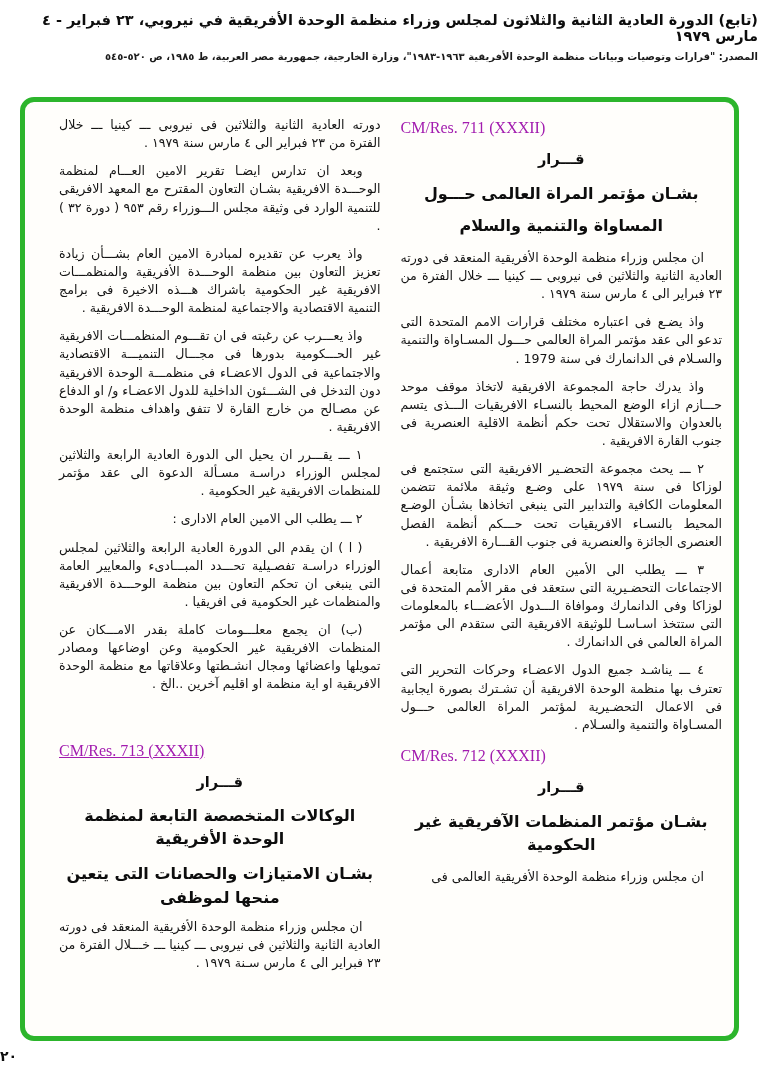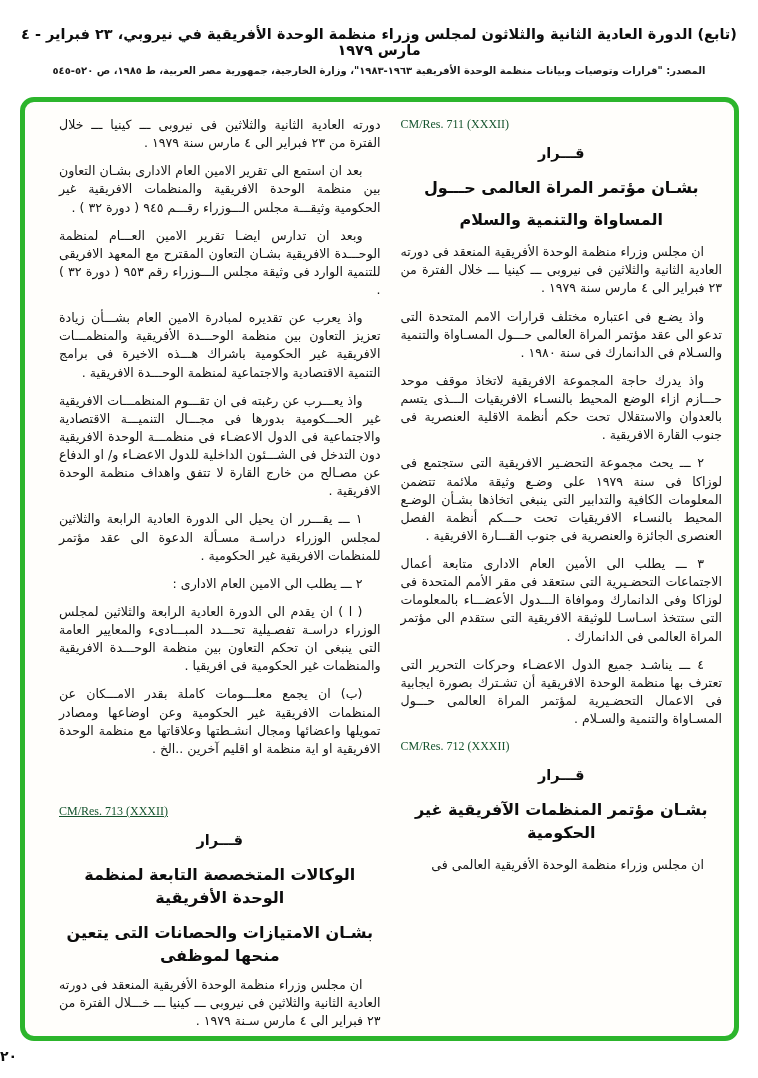--- a/index.html
+++ b/index.html
@@ -7,22 +7,22 @@
   body {
     width: 758px;
     height: 1078px;
     position: relative;
     font-family: "DejaVu Sans", sans-serif;
     color: #111;
     overflow: hidden;
   }
   .header {
     direction: rtl;
-    text-align: center;
-    padding-top: 26px;
+    text-align: right;
+    padding-top: 12px;
   }
   .header-line1 {
     font-size: 14.5px;
     font-weight: bold;
     letter-spacing: 0;
     color: #0d0d0d;
   }
   .header-line2 {
     font-size: 10px;
     font-weight: bold;
@@ -51,22 +51,22 @@
     direction: rtl;
     font-size: 12.6px;
     line-height: 1.44;
     text-align: justify;
     color: #141414;
   }
   .res-id {
     direction: ltr;
     text-align: left;
     font-family: "Liberation Serif", "DejaVu Serif", serif;
-    font-size: 12px;
-    color: #14532d;
+    font-size: 16px;
+    color: #a21caf;
     margin-bottom: 10px;
   }
   .res-id.gap-top { margin-top: 0; }
   .res-id.big-gap-top { margin-top: 45px; text-decoration: underline; }
   .title {
     text-align: center;
     font-weight: bold;
     font-size: 16px;
     margin-bottom: 9px;
     color: #0d0d0d;
@@ -99,34 +99,33 @@
 
 <div class="frame">
   <div class="columns">
 
     <section class="col">
       <div class="res-id">CM/Res. 711 (XXXII)</div>
       <div class="title main">قـــرار</div>
       <div class="title">بشـان مؤتمر المراة العالمى حـــول</div>
       <div class="title spaced">المساواة والتنمية والسلام</div>
       <p class="para">ان مجلس وزراء منظمة الوحدة الأفريقية المنعقد فى دورته العادية الثانية والثلاثين فى نيروبى ـــ كينيا ـــ خلال الفترة من ٢٣ فبراير الى ٤ مارس سنة ١٩٧٩ .</p>
-      <p class="para">واذ يضـع فى اعتباره مختلف قرارات الامم المتحدة التى تدعو الى عقد مؤتمر المراة العالمى حـــول المسـاواة والتنمية والسـلام فى الدانمارك فى سنة ١٩٨٠ .</p>
+      <p class="para">واذ يضـع فى اعتباره مختلف قرارات الامم المتحدة التى تدعو الى عقد مؤتمر المراة العالمى حـــول المسـاواة والتنمية والسـلام فى الدانمارك فى سنة 1979 .</p>
       <p class="para">واذ يدرك حاجة المجموعة الافريقية لاتخاذ موقف موحد حـــازم ازاء الوضع المحيط بالنسـاء الافريقيات الـــذى يتسم بالعدوان والاستقلال تحت حكم أنظمة الاقلية العنصرية فى جنوب القارة الافريقية .</p>
       <p class="para">٢ ـــ يحث مجموعة التحضـير الافريقية التى ستجتمع فى لوزاكا فى سنة ١٩٧٩ على وضـع وثيقة ملائمة تتضمن المعلومات الكافية والتدابير التى ينبغى اتخاذها بشـأن الوضـع المحيط بالنسـاء الافريقيات تحت حـــكم أنظمة الفصل العنصرى الجائزة والعنصرية فى جنوب القـــارة الافريقية .</p>
       <p class="para">٣ ـــ يطلب الى الأمين العام الادارى متابعة أعمال الاجتماعات التحضـيرية التى ستعقد فى مقر الأمم المتحدة فى لوزاكا وفى الدانمارك وموافاة الـــدول الأعضـــاء بالمعلومات التى ستتخذ اسـاسـا للوثيقة الافريقية التى ستقدم الى مؤتمر المراة العالمى فى الدانمارك .</p>
       <p class="para">٤ ـــ يناشـد جميع الدول الاعضـاء وحركات التحرير التى تعترف بها منظمة الوحدة الافريقية أن تشـترك بصورة ايجابية فى الاعمال التحضـيرية لمؤتمر المراة العالمى حـــول المسـاواة والتنمية والسـلام .</p>
       <div class="res-id gap-top">CM/Res. 712 (XXXII)</div>
       <div class="title main">قـــرار</div>
       <div class="title spaced">بشـان مؤتمر المنظمات الآفريقية غير الحكومية</div>
       <p class="para">ان مجلس وزراء منظمة الوحدة الأفريقية العالمى فى</p>
     </section>
 
     <section class="col">
       <p class="para no-indent">دورته العادية الثانية والثلاثين فى نيروبى ـــ كينيا ـــ خلال الفترة من ٢٣ فبراير الى ٤ مارس سنة ١٩٧٩ .</p>
-      <p class="para">بعد ان استمع الى تقرير الامين العام الادارى بشـان التعاون بين منظمة الوحدة الافريقية والمنظمات الافريقية غير الحكومية وثيقـــة مجلس الـــوزراء رقـــم ٩٤٥ ( دورة ٣٢ ) .</p>
       <p class="para">وبعد ان تدارس ايضـا تقرير الامين العـــام لمنظمة الوحـــدة الافريقية بشـان التعاون المقترح مع المعهد الافريقى للتنمية الوارد فى وثيقة مجلس الـــوزراء رقم ٩٥٣ ( دورة ٣٢ ) .</p>
       <p class="para">واذ يعرب عن تقديره لمبادرة الامين العام بشـــأن زيادة تعزيز التعاون بين منظمة الوحـــدة الأفريقية والمنظمـــات الافريقية غير الحكومية باشراك هـــذه الاخيرة فى برامج التنمية الاقتصادية والاجتماعية لمنظمة الوحـــدة الافريقية .</p>
       <p class="para">واذ يعـــرب عن رغبته فى ان تقـــوم المنظمـــات الافريقية غير الحـــكومية بدورها فى مجـــال التنميـــة الاقتصادية والاجتماعية فى الدول الاعضـاء فى منظمـــة الوحدة الافريقية دون التدخل فى الشـــئون الداخلية للدول الاعضـاء و/ او الدفاع عن مصـالح من خارج القارة لا تتفق واهداف منظمة الوحدة الافريقية .</p>
       <p class="para">١ ـــ يقـــرر ان يحيل الى الدورة العادية الرابعة والثلاثين لمجلس الوزراء دراسـة مسـألة الدعوة الى عقد مؤتمر للمنظمات الافريقية غير الحكومية .</p>
       <p class="para">٢ ـــ يطلب الى الامين العام الادارى :</p>
       <p class="para">( ا ) ان يقدم الى الدورة العادية الرابعة والثلاثين لمجلس الوزراء دراسـة تفصـيلية تحـــدد المبـــادىء والمعايير العامة التى ينبغى ان تحكم التعاون بين منظمة الوحـــدة الافريقية والمنظمات غير الحكومية فى افريقيا .</p>
       <p class="para">(ب) ان يجمع معلـــومات كاملة بقدر الامـــكان عن المنظمات الافريقية غير الحكومية وعن اوضاعها ومصادر تمويلها واعضائها ومجال انشـطتها وعلاقاتها مع منظمة الوحدة الافريقية او اية منظمة او اقليم آخرين ..الخ .</p>
       <div class="res-id big-gap-top">CM/Res. 713 (XXXII)</div>
       <div class="title main">قـــرار</div>
       <div class="title spaced">الوكالات المتخصصة التابعة لمنظمة الوحدة الأفريقية</div>

